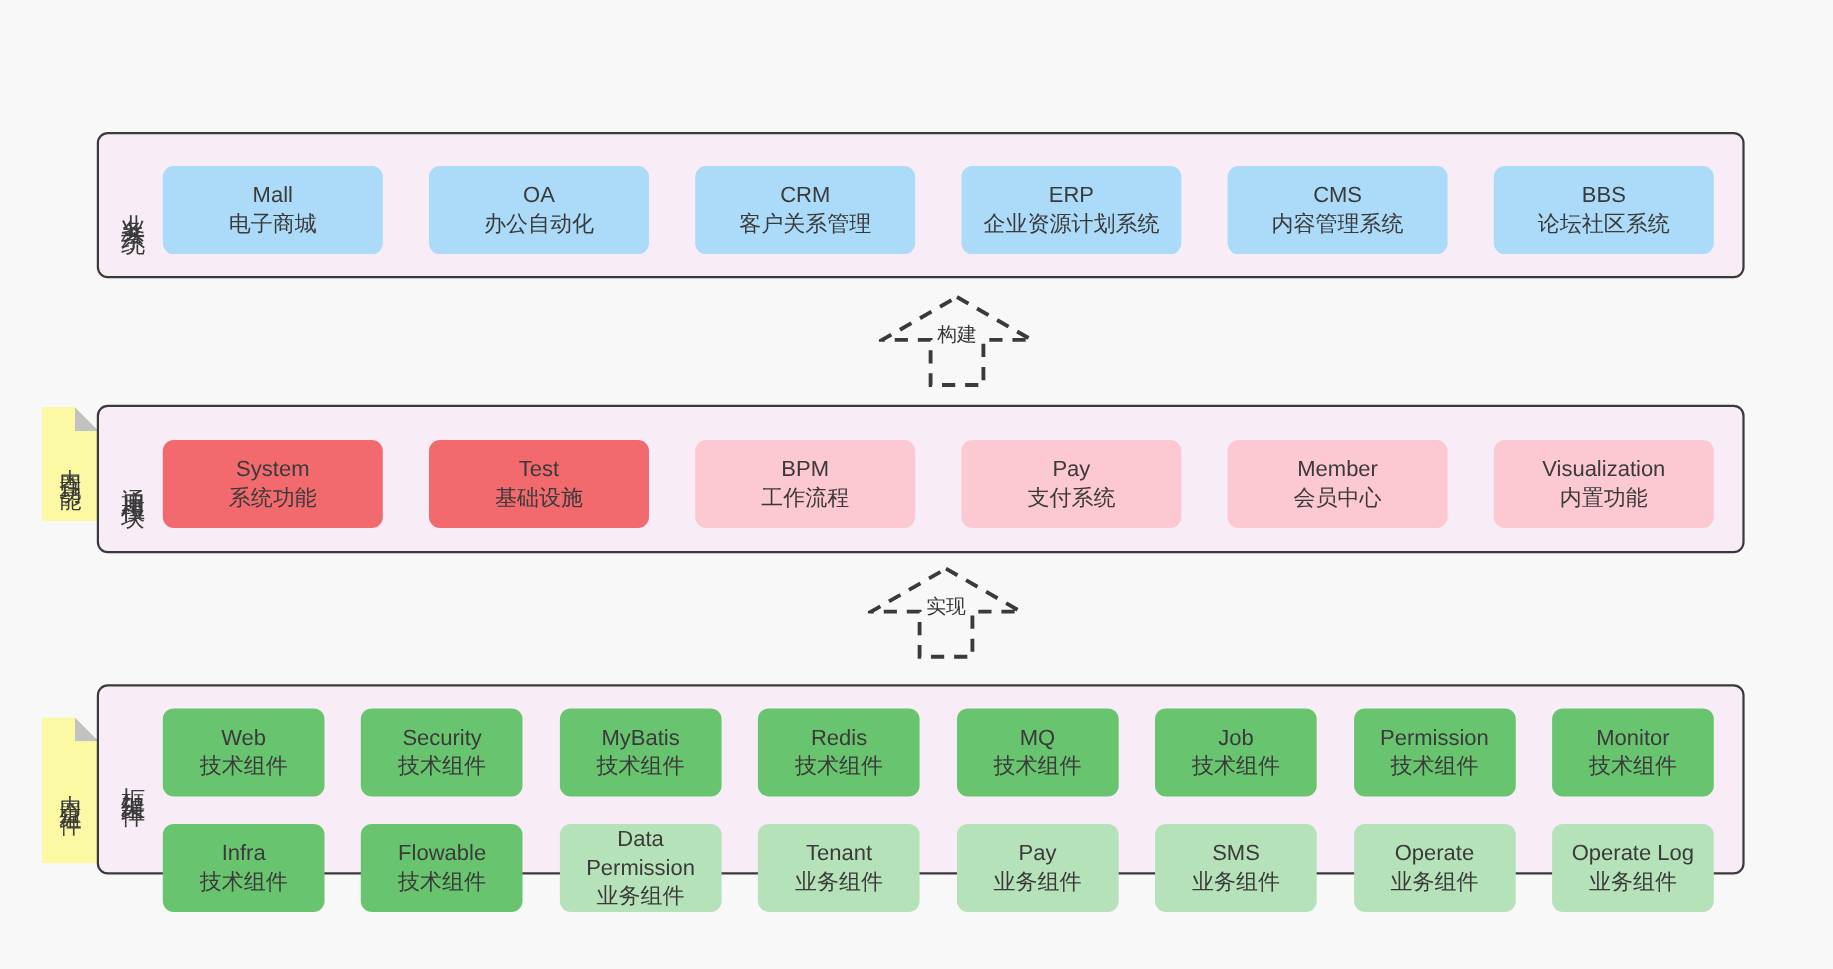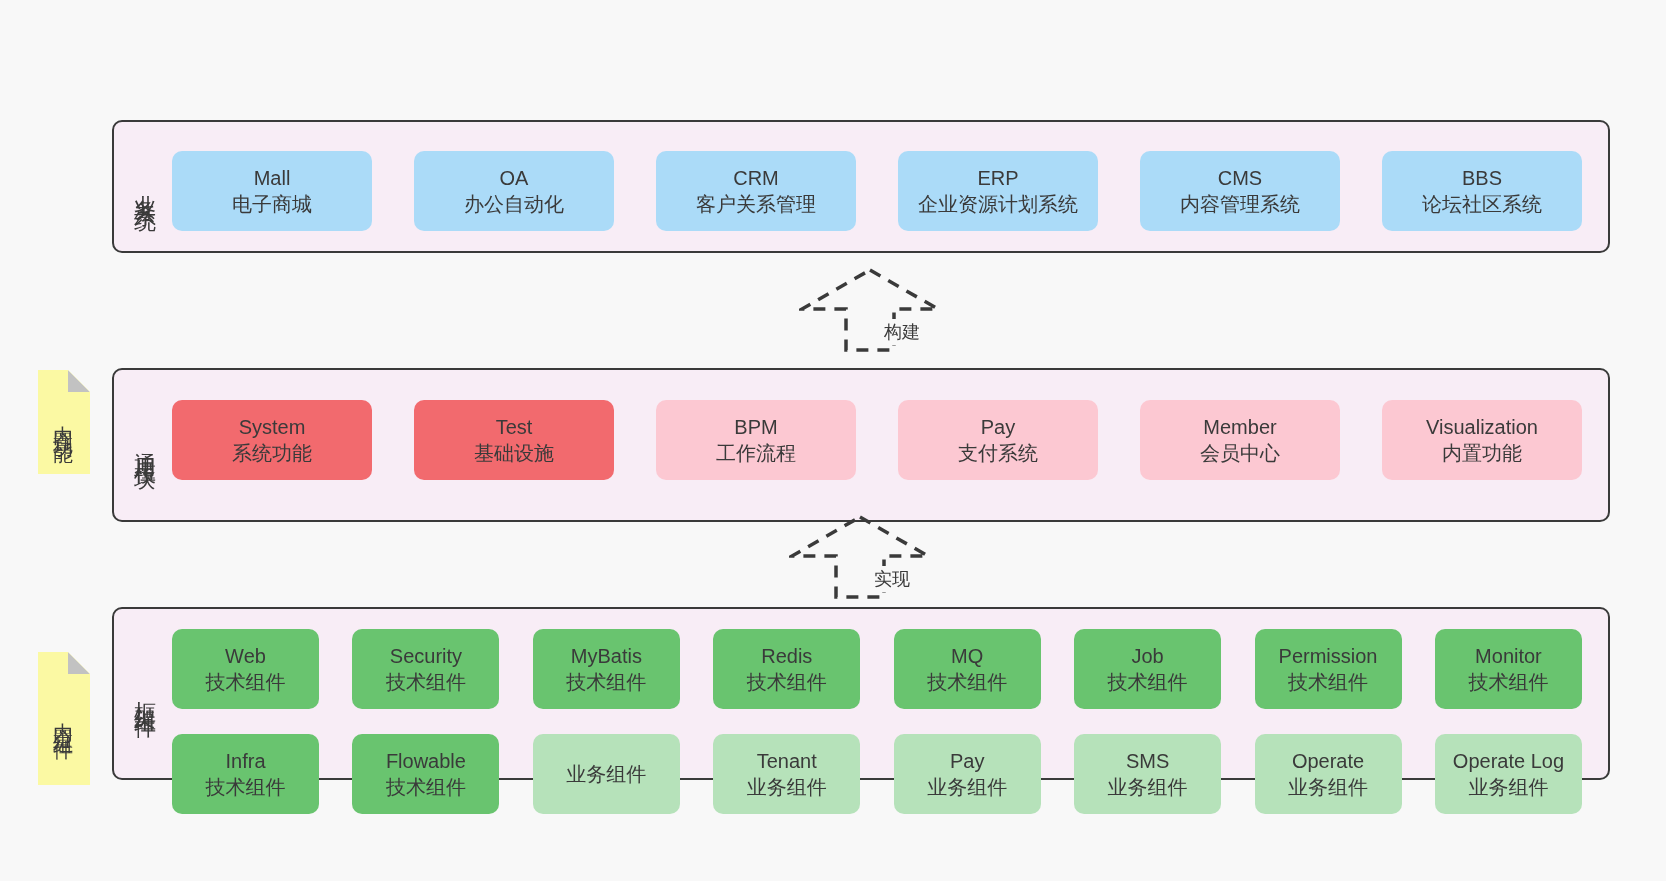--- a/index.html
+++ b/index.html
@@ -19,25 +19,24 @@
   
   .panel {
     position: absolute;
     left: 88px;
     width: 1498px;
     box-sizing: border-box;
     background: var(--container-bg, #f8edf6);
     border: 2.5px solid var(--container-border, #333);
     border-radius: 10px;
     z-index: 2;
-    margin-left: 24px;
   }
   .panel-1 { top: 120px; height: 133px; }
-  .panel-2 { top: 368px; height: 154px; }
-  .panel-3 { top: 607px; height: 173px; }
+  .panel-2 { top: 368px; height: 135px; }
+  .panel-3 { top: 622px; height: 173px; }
   .v-label {
     position: absolute;
     left: 16px;
     top: 50%;
     transform: translateY(-50%);
     writing-mode: vertical-rl;
     text-orientation: upright;
     font-size: 22px;
     letter-spacing: 5px;
     color: var(--text, #3a3a3a);
@@ -110,27 +109,26 @@
     width: 142px;
     height: 86px;
     z-index: 3;
   }
   .arrow-1 { left: 799px; top: 267px; }
   .arrow-2 { left: 789px; top: 514px; }
   .arrow svg { display: block; width: 100%; height: 100%; }
   .arrow-label {
     position: absolute;
     left: 50%;
-    top: 52px;
+    top: 24px;
     transform: translateX(-50%);
     background: var(--page-bg, #f8f8f8);
     padding: 1px 3px;
     font-size: 18px;
     white-space: nowrap;
-    margin-left: 32px;
   }
 </style>
 </head>
 <body>
 
 <div class="canvas">
 
   <div class="tag tag-1">
     <span class="tag-text">内置功能</span>
   </div>
@@ -251,20 +249,21 @@
     <div class="row row-d row-8">
         <div class="box green">
           <div class="box-title">Infra</div>
           <div class="box-subtitle">技术组件</div>
         </div>
         <div class="box green">
           <div class="box-title">Flowable</div>
           <div class="box-subtitle">技术组件</div>
         </div>
         <div class="box light_green">
+          <div class="box-title">Data Permission</div>
           <div class="box-subtitle">业务组件</div>
         </div>
         <div class="box light_green">
           <div class="box-title">Tenant</div>
           <div class="box-subtitle">业务组件</div>
         </div>
         <div class="box light_green">
           <div class="box-title">Pay</div>
           <div class="box-subtitle">业务组件</div>
         </div>

